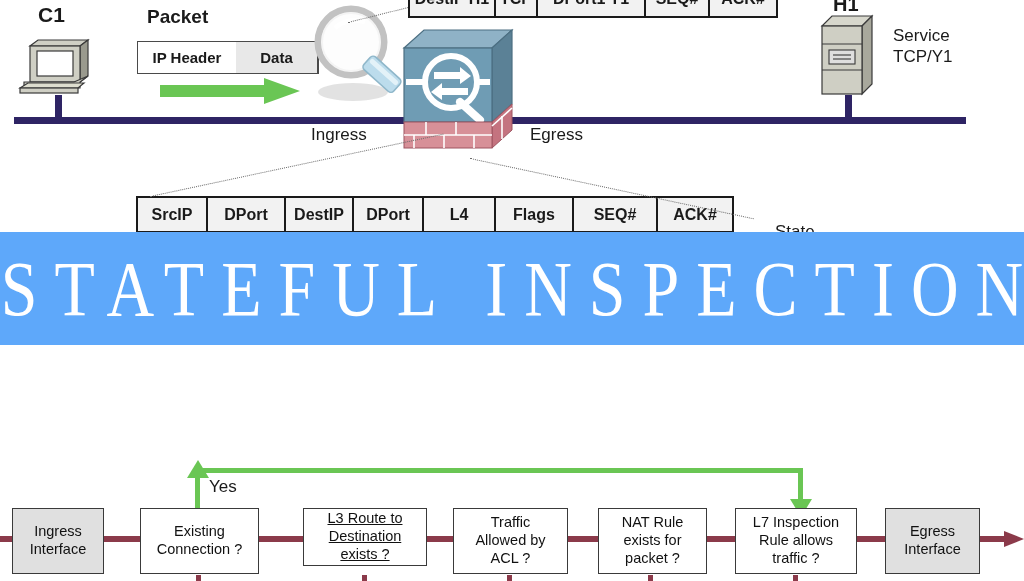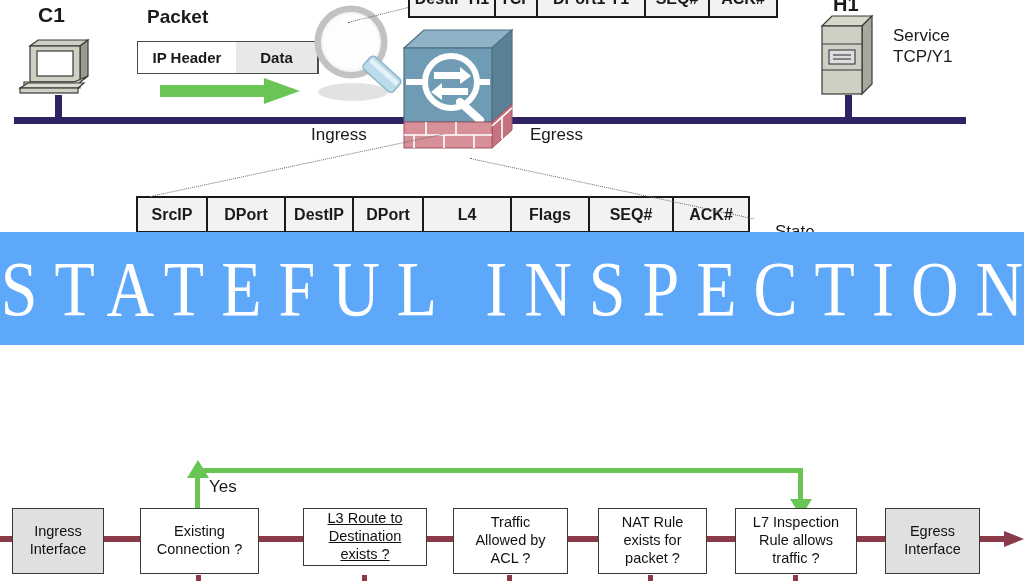--- a/index.html
+++ b/index.html
@@ -179,21 +179,21 @@
       <div class="tc" style="width: 108px;">DPort1 Y1</div>
       <div class="tc" style="width: 64px;">SEQ#</div>
       <div class="tc" style="width: 66px;">ACK#</div>
     </div>
 
   <div class="tuple" id="state-tuple" style="left:136px; top:196px; height:37px;">
       <div class="tc" style="width: 70px;">SrcIP</div>
       <div class="tc" style="width: 78px;">DPort</div>
       <div class="tc" style="width: 68px;">DestIP</div>
       <div class="tc" style="width: 70px;">DPort</div>
-      <div class="tc" style="width: 88px;">L4</div>
+      <div class="tc" style="width: 72px;">L4</div>
       <div class="tc" style="width: 78px;">Flags</div>
       <div class="tc" style="width: 84px;">SEQ#</div>
       <div class="tc" style="width: 74px;">ACK#</div>
     </div>
   <div class="lbl" style="left:775px; top:222px; font-size:17px;">State</div>
 
   <div class="lead" style="left:150px; top:196px; width:300px; transform:rotate(-12deg);"></div>
   <div class="lead" style="left:470px; top:158px; width:290px; transform:rotate(12deg);"></div>
 
   <div class="banner" style="top:232px; height:113px;">

